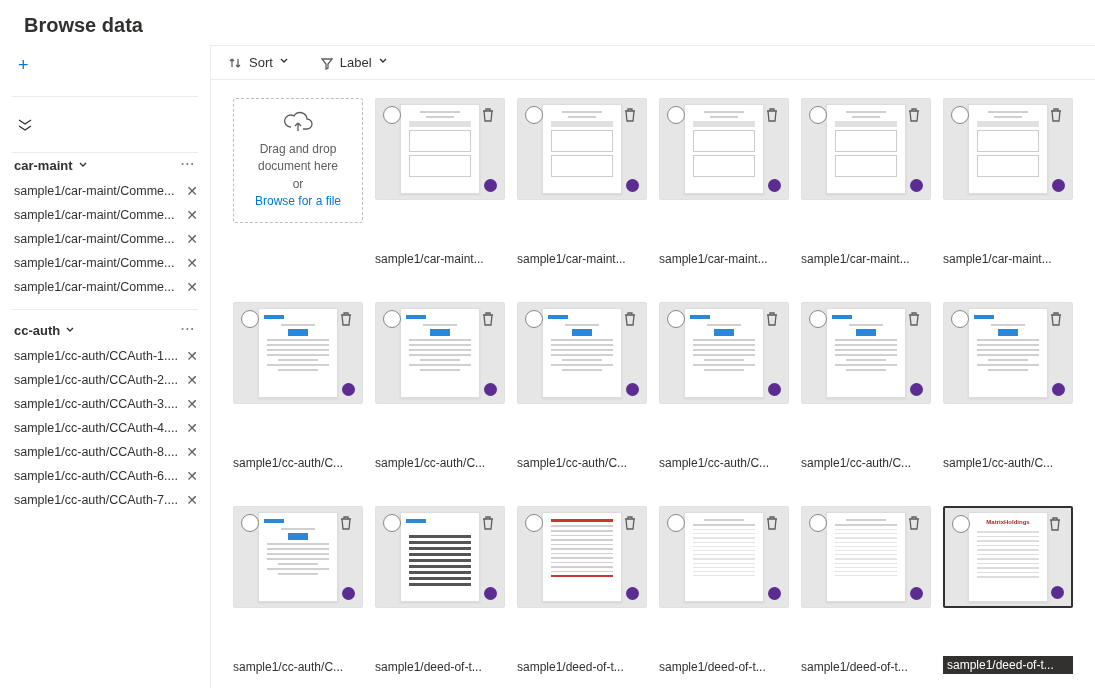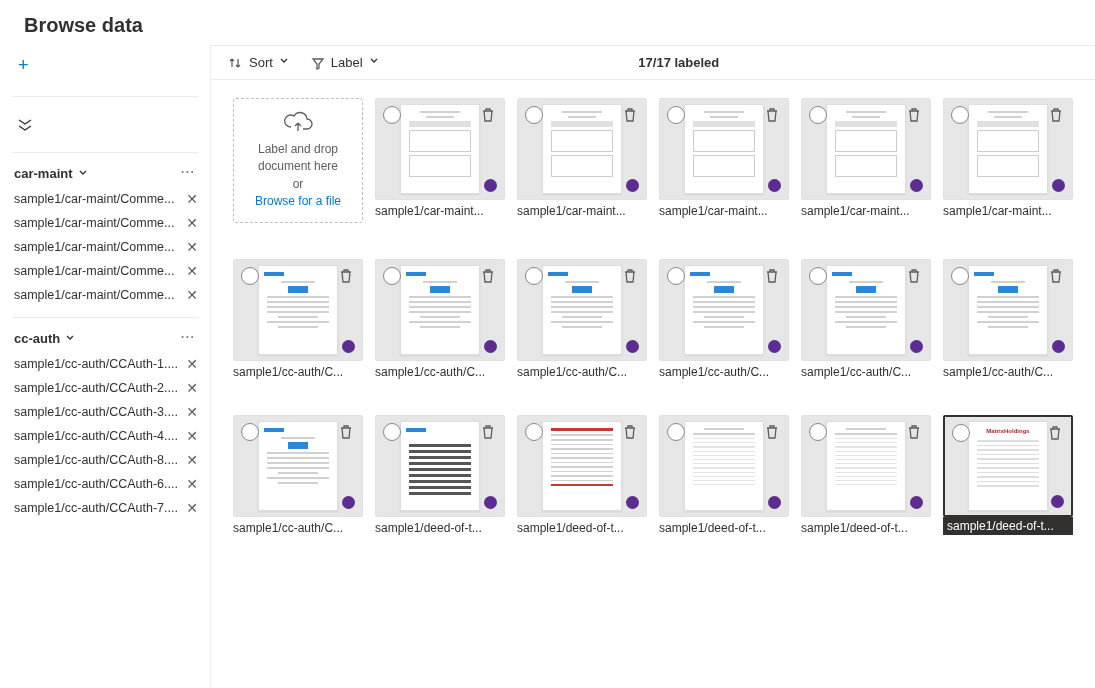--- a/index.html
+++ b/index.html
@@ -18,40 +18,40 @@
   .more-btn { color: #605e5c; cursor: pointer; letter-spacing: 2px; font-size: 14px; transform: rotate(90deg); }
   .file-row { display: flex; align-items: center; justify-content: space-between; padding: 4px 0 4px 2px; font-size: 12.5px; color: #323130; }
   .file-name { white-space: nowrap; overflow: hidden; text-overflow: ellipsis; max-width: 168px; }
   .file-remove { color: #605e5c; cursor: pointer; font-size: 14px; }
   .groups-scroll { overflow-y: auto; flex: 1; scrollbar-width: thin; scrollbar-color: #bdbdbd transparent; }
   .groups-scroll::-webkit-scrollbar { width: 6px; }
   .groups-scroll::-webkit-scrollbar-thumb { background: #bdbdbd; border-radius: 3px; }
   .divider { height: 1px; background: #edebe9; margin-top: 6px; }
 
   .main { flex: 1; display: flex; flex-direction: column; border-top: 1px solid #edebe9; }
-  .toolbar { display: flex; align-items: center; padding: 9px 18px; border-bottom: 1px solid #edebe9; font-size: 13px; }
+  .toolbar { display: flex; align-items: center; padding: 9px 18px; border-bottom: 1px solid #edebe9; font-size: 13px; gap: 9px; }
   .tool-btn { display: inline-flex; align-items: center; gap: 6px; margin-right: 18px; cursor: pointer; color: #323130; }
   .tool-btn svg { width: 14px; height: 14px; }
   .status { flex: 1; text-align: center; font-weight: 600; color: #323130; }
 
   .grid { padding: 18px 22px; display: grid; grid-template-columns: repeat(6, 130px); gap: 36px 12px; align-content: start; overflow-y: auto; }
   .tile { width: 130px; }
   .tile-box { width: 130px; height: 102px; background: #e6e6e6; border: 1px solid #e1e1e1; border-radius: 2px; position: relative; display: flex; align-items: center; justify-content: center; }
   .tile-box.selected { border: 2px solid #323130; }
   .tile-doc { width: 80px; height: 90px; background: #fff; border: 1px solid #ddd; box-shadow: 0 1px 2px rgba(0,0,0,.08); display: flex; flex-direction: column; align-items: center; padding: 6px 5px; gap: 3px; }
   .doc-line { height: 2px; background: #d0d0d0; width: 90%; }
   .doc-line.s { width: 60%; }
   .doc-block { height: 8px; background: #e0e0e0; width: 92%; }
   .doc-bluebar { height: 4px; width: 30%; background: #2b88d8; align-self: flex-start; margin-bottom:2px;}
   .doc-red { background: #c43a31 !important; }
   .doc-logo { font-size: 6px; font-weight: 700; color: #b02828; align-self: center; margin-bottom: 3px;}
   .circle { position: absolute; top: 7px; left: 7px; width: 18px; height: 18px; border-radius: 50%; border: 1.4px solid #8a8886; background: #fff; cursor: pointer; }
   .trash { position: absolute; top: 7px; right: 7px; width: 18px; height: 18px; cursor: pointer; }
   .dot { position: absolute; bottom: 7px; right: 7px; width: 13px; height: 13px; border-radius: 50%; background: #5c2d91; }
-  .tile-label { font-size: 12px; color: #323130; padding-top: 4px; white-space: nowrap; overflow: hidden; text-overflow: ellipsis; }
+  .tile-label { font-size: 12px; color: #323130; padding-top: 4px; white-space: nowrap; overflow: hidden; text-overflow: ellipsis; margin-top: 48px; }
   .tile-label.selected { background: #323130; color: #fff; padding: 2px 4px; }
 
   .tile-drop { width: 130px; }
   .tile-drop .box { width: 130px; height: 125px; border: 1.3px dashed #bdbdbd; border-radius: 3px; text-align: center; padding: 12px 8px; color: #605e5c; font-size: 12px; line-height: 1.45; }
   .tile-drop svg { display: block; margin: 0 auto 6px; }
   .tile-drop .link { color: #0078d4; cursor: pointer; }
 
   svg { fill: none; stroke: #605e5c; stroke-width: 1.3; }
   .chev { stroke: #323130; }
 </style>
@@ -69,21 +69,21 @@
     <div class="divider"></div>
     <div style="height:10px"></div>
     <div class="expand-down">
       <svg width="18" height="16" class="chev">
           <path d="M3 3l6 4 6-4M3 9l6 4 6-4"></path>
         </svg>
     </div>
     <div class="divider"></div>
 
     <div class="groups-scroll" id="groups-container">
-        <div class="group-head" style="margin-top: 8px;">
+        <div class="group-head" style="">
     <span class="group-title">
       <b>car-maint</b>
       <svg width="12" height="12" class="chev">
               <path d="M3 4l3 3 3-3"></path>
             </svg>
     </span>
     <span class="more-btn">⋮</span>
         </div>
         <div class="file-row">
           <span class="file-name">sample1/car-maint/Comme...</span>
@@ -159,33 +159,32 @@
       </span>
       <span class="tool-btn">
         <svg>
             <path d="M2 3h10l-4 5v4l-2 1V8z"></path>
           </svg>
         <span>Label</span>
         <svg width="10" height="10" class="chev">
             <path d="M2 3l3 3 3-3"></path>
           </svg>
       </span>
-      <span class="status">17/17 labeled</span>
       <span style="width:120px"></span>
     </div>
 
     <div class="grid" id="tile-grid">
 
       <div class="tile-drop">
         <div class="box">
           <svg width="32" height="24">
               <path d="M9 16a6 6 0 1 1 3-11 7 7 0 0 1 13 3 5 5 0 0 1 0 10h-4"></path>
               <path d="M16 20v-8m0 0l-3 3m3-3l3 3"></path>
             </svg>
-          <div>Label and drop</div>
+          <div>Drag and drop</div>
           <div>document here</div>
           <div>or</div>
           <div class="link">Browse for a file</div>
         </div>
       </div>
 
     <div class="tile">
           <div class="tile-box">
             <span class="circle"></span>
                    <span class="trash"><svg viewBox="0 0 18 18">

